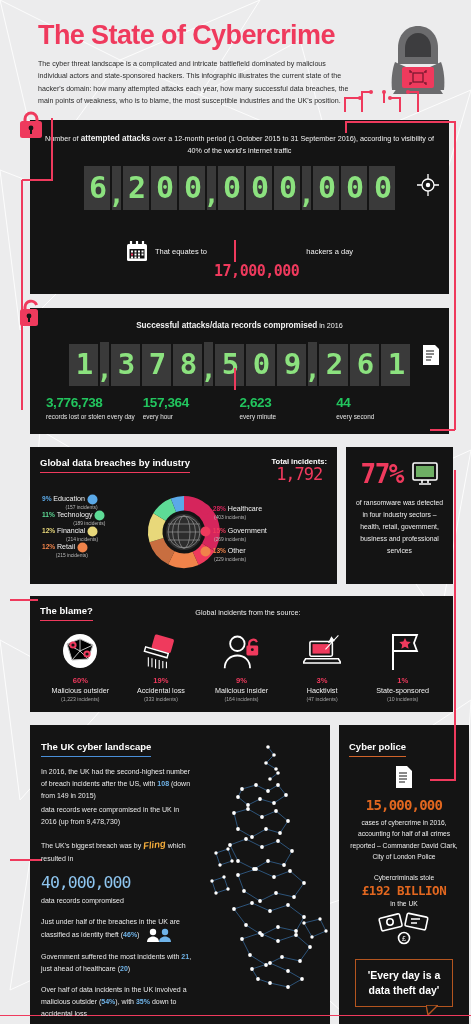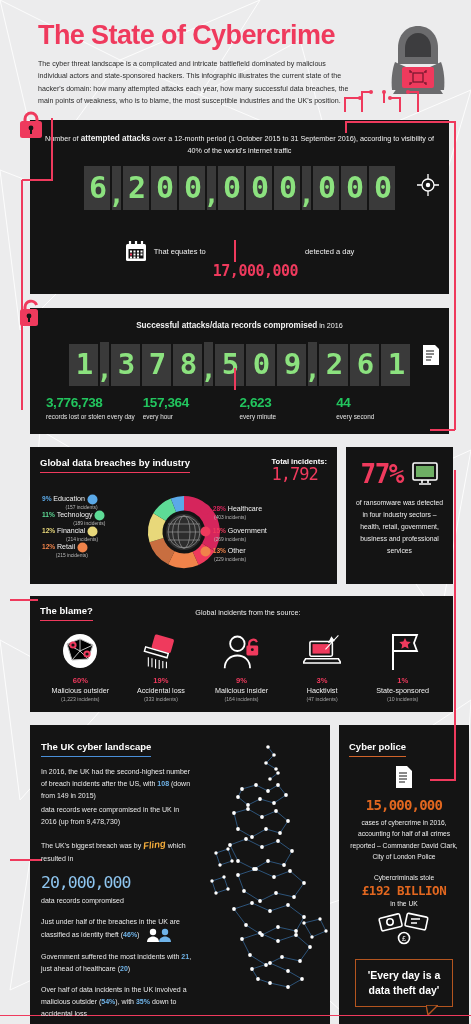--- a/index.html
+++ b/index.html
@@ -80,21 +80,21 @@
   .row3 { display: flex; gap: 9px; margin: 13px 18px 0 30px; }
   .panel-ind { flex: 1 1 auto; padding: 10px 10px 8px; }
   .panel-ran { width: 107px; flex: 0 0 107px; padding: 12px 9px; text-align: center; }
 
   .panel-title { font-size: 9.5px; font-weight: bold; color:#fff; display:inline-block; padding-bottom:4px; }
   .panel-title.pink { border-bottom: 1.6px solid #ef3a5d; }
   .panel-title.blue { border-bottom: 1.6px solid #4a90d9; }
   .panel-title.orange { border-bottom: 1.6px solid #d2642a; }
 
   .ind-head { display:flex; justify-content: space-between; align-items:flex-start; }
-  .total-wrap { text-align: left; }
+  .total-wrap { text-align: center; }
   .total-lbl { font-size: 7.6px; font-weight:bold; color:#fff; }
   .total-num { font-size: 17px; color:#ef3a5d; font-family:"DejaVu Sans Mono", monospace; letter-spacing:-1px; line-height:1.05;}
 
   .donut-area { position: relative; height: 88px; margin-top: 4px; }
   .donut-svg { position:absolute; left: 50%; transform: translateX(-50%); top: 0; }
 
   .leg { position: absolute; font-size: 6.4px; line-height: 1.25; white-space: nowrap; }
   .leg .pct { font-weight: bold; font-size: 6.6px; }
   .leg .nm { color: #f2f2f2; font-size: 7.1px; }
   .leg .cnt { color: #b9b9b9; font-size: 4.9px; display:block; }
@@ -285,21 +285,21 @@
             <rect x="12" y="13.5" width="2" height="2"></rect>
             <rect x="15.5" y="13.5" width="2" height="2"></rect>
         <rect x="5" y="16.5" width="2" height="2"></rect>
             <rect x="8.5" y="16.5" width="2" height="2"></rect>
             <rect x="12" y="16.5" width="2" height="2"></rect>
           </g>
         <rect x="5" y="13.5" width="2" height="2" fill="#ef3a5d"></rect>
       </svg>
       <span class="txt">That equates to</span>
       <span class="big">17,000,000</span>
-      <span class="txt">detected a day</span>
+      <span class="txt">hackers a day</span>
     </div>
   </div>
 
   <div class="panel sec-success">
     <svg class="lock-badge" viewBox="0 0 26 30">
       <path d="M7 12V9a6 6 0 0 1 11.6-2" fill="none" stroke="#ef3a5d" stroke-width="3"></path>
       <rect x="2" y="11" width="18" height="17" rx="2.5" fill="#ef3a5d"></rect>
       <circle cx="11" cy="18" r="2.4" fill="#141414"></circle>
       <rect x="10" y="19" width="2" height="5" fill="#141414"></rect>
     </svg>
@@ -641,21 +641,21 @@
         </div>
 
         <div class="uk-p" style="margin-top:2px">data records were compromised in the UK in 2016 (up from 9,478,730)</div>
 
         <div class="uk-p">
           <span>The UK's biggest breach was by</span>
           <span class="fling">Fling</span>
           <span>which resulted in</span>
         </div>
 
-        <div class="uk-big">20,000,000</div>
+        <div class="uk-big">40,000,000</div>
         <div class="uk-p" style="margin-top:2px">data records compromised</div>
 
         <div class="uk-p">
           <span>Just under half of the breaches in the UK are classified as identity theft (</span><b>46%</b><span>)</span>
           <svg class="idtheft-ico" viewBox="0 0 28 14">
             <circle cx="8" cy="4" r="3.2" fill="#fff"></circle>
               <path d="M2 14c0-3.4 2.7-5.6 6-5.6s6 2.2 6 5.6z" fill="#fff"></path>
             <circle cx="20" cy="4" r="3.2" fill="#6fb3e8"></circle>
               <path d="M14 14c0-3.4 2.7-5.6 6-5.6s6 2.2 6 5.6z" fill="#6fb3e8"></path>
           </svg>

